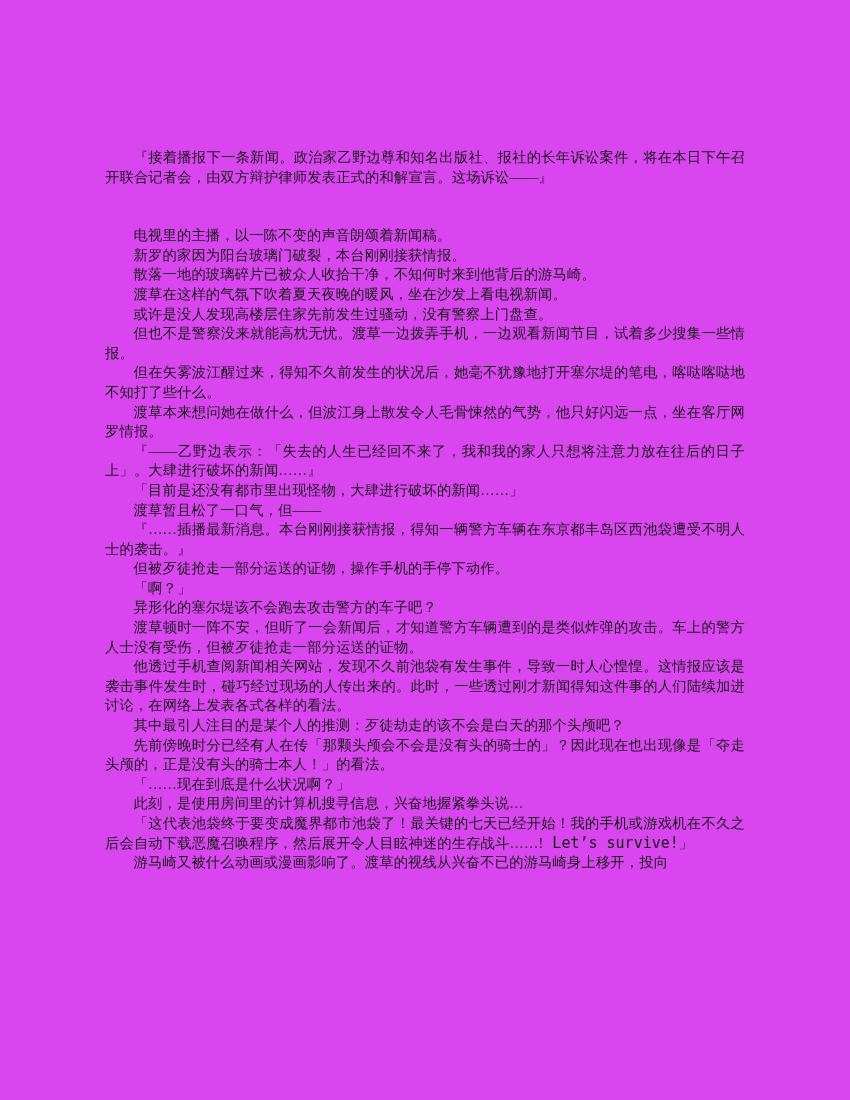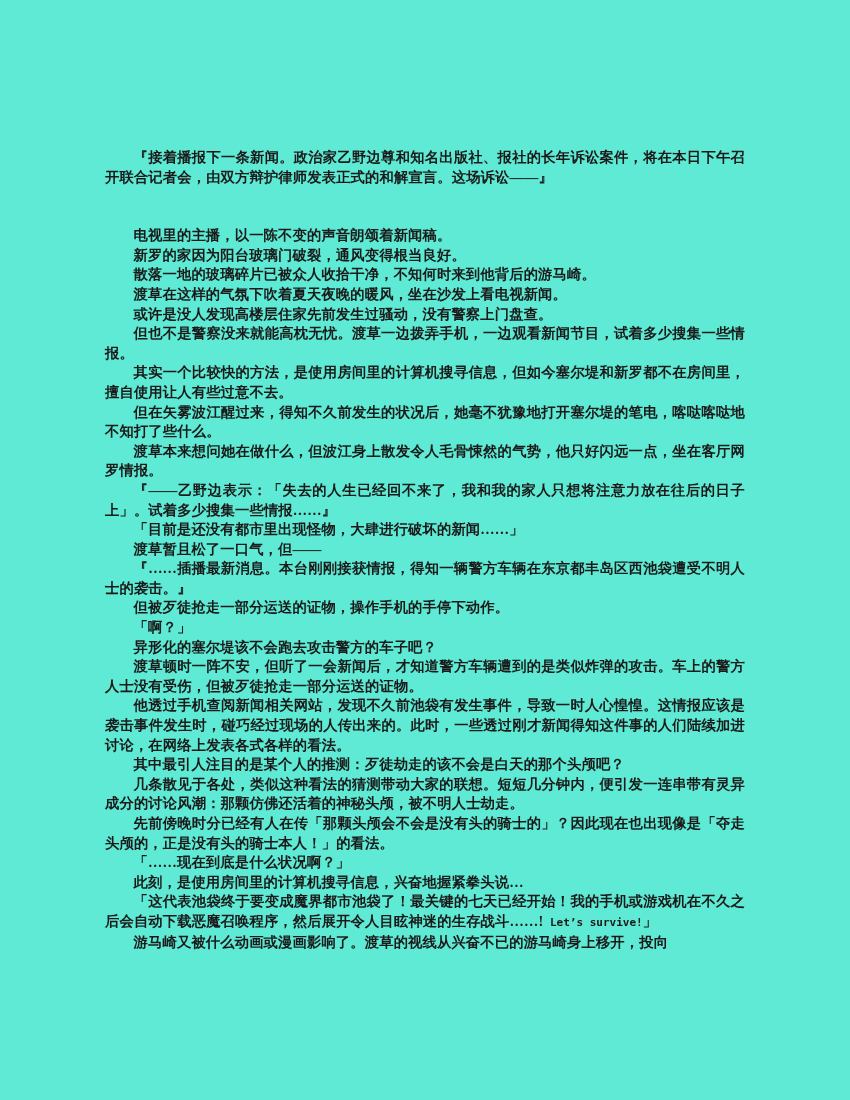--- a/index.html
+++ b/index.html
@@ -11,24 +11,23 @@
     width: 850px;
     height: 1100px;
     overflow: hidden;
     font-family: "Liberation Serif", "DejaVu Serif", serif;
     color: #1a1a1a;
   }
   #page {
     position: relative;
     width: 850px;
     height: 1100px;
-    background: #5eead4;
+    background: #d946ef;
     box-sizing: border-box;
     padding: 148px 105px 0 105px;
-    font-weight: bold;
   }
   .doc-body {
     width: 640px;
   }
   p.para {
     margin: 0;
     padding: 0;
     font-size: 14.3px;
     line-height: 19.6px;
     text-indent: 28.6px;
@@ -36,58 +35,56 @@
     text-justify: inter-character;
     letter-spacing: 0.15px;
     word-break: break-all;
     font-family: "Liberation Serif", "DejaVu Serif", serif;
   }
   .spacer {
     height: 39px;
   }
   .mono {
     font-family: "DejaVu Sans Mono", "Liberation Mono", monospace;
-    font-size: 11px;
+    font-size: 15px;
     letter-spacing: 0;
   }
 </style>
 </head>
 <body>
 
 <div id="page">
 
   <div class="doc-body">
 
     <div>
       <p class="para">『接着播报下一条新闻。政治家乙野边尊和知名出版社、报社的长年诉讼案件，将在本日下午召开联合记者会，由双方辩护律师发表正式的和解宣言。这场诉讼——』</p>
     </div>
 
     <div class="spacer"></div>
 
     <div>
       <p class="para">电视里的主播，以一陈不变的声音朗颂着新闻稿。</p>
-      <p class="para">新罗的家因为阳台玻璃门破裂，通风变得根当良好。</p>
+      <p class="para">新罗的家因为阳台玻璃门破裂，本台刚刚接获情报。</p>
       <p class="para">散落一地的玻璃碎片已被众人收拾干净，不知何时来到他背后的游马崎。</p>
       <p class="para">渡草在这样的气氛下吹着夏天夜晚的暖风，坐在沙发上看电视新闻。</p>
       <p class="para">或许是没人发现高楼层住家先前发生过骚动，没有警察上门盘查。</p>
       <p class="para">但也不是警察没来就能高枕无忧。渡草一边拨弄手机，一边观看新闻节目，试着多少搜集一些情报。</p>
-      <p class="para">其实一个比较快的方法，是使用房间里的计算机搜寻信息，但如今塞尔堤和新罗都不在房间里，擅自使用让人有些过意不去。</p>
       <p class="para">但在矢雾波江醒过来，得知不久前发生的状况后，她毫不犹豫地打开塞尔堤的笔电，喀哒喀哒地不知打了些什么。</p>
       <p class="para">渡草本来想问她在做什么，但波江身上散发令人毛骨悚然的气势，他只好闪远一点，坐在客厅网罗情报。</p>
-      <p class="para">『——乙野边表示：「失去的人生已经回不来了，我和我的家人只想将注意力放在往后的日子上」。试着多少搜集一些情报……』</p>
+      <p class="para">『——乙野边表示：「失去的人生已经回不来了，我和我的家人只想将注意力放在往后的日子上」。大肆进行破坏的新闻……』</p>
       <p class="para">「目前是还没有都市里出现怪物，大肆进行破坏的新闻……」</p>
       <p class="para">渡草暂且松了一口气，但——</p>
       <p class="para">『……插播最新消息。本台刚刚接获情报，得知一辆警方车辆在东京都丰岛区西池袋遭受不明人士的袭击。』</p>
       <p class="para">但被歹徒抢走一部分运送的证物，操作手机的手停下动作。</p>
       <p class="para">「啊？」</p>
       <p class="para">异形化的塞尔堤该不会跑去攻击警方的车子吧？</p>
       <p class="para">渡草顿时一阵不安，但听了一会新闻后，才知道警方车辆遭到的是类似炸弹的攻击。车上的警方人士没有受伤，但被歹徒抢走一部分运送的证物。</p>
       <p class="para">他透过手机查阅新闻相关网站，发现不久前池袋有发生事件，导致一时人心惶惶。这情报应该是袭击事件发生时，碰巧经过现场的人传出来的。此时，一些透过刚才新闻得知这件事的人们陆续加进讨论，在网络上发表各式各样的看法。</p>
       <p class="para">其中最引人注目的是某个人的推测：歹徒劫走的该不会是白天的那个头颅吧？</p>
-      <p class="para">几条散见于各处，类似这种看法的猜测带动大家的联想。短短几分钟内，便引发一连串带有灵异成分的讨论风潮：那颗仿佛还活着的神秘头颅，被不明人士劫走。</p>
       <p class="para">先前傍晚时分已经有人在传「那颗头颅会不会是没有头的骑士的」？因此现在也出现像是「夺走头颅的，正是没有头的骑士本人！」的看法。</p>
       <p class="para">「……现在到底是什么状况啊？」</p>
       <p class="para">此刻，是使用房间里的计算机搜寻信息，兴奋地握紧拳头说…</p>
 
       <p class="para"><span>「这代表池袋终于要变成魔界都市池袋了！最关键的七天已经开始！我的手机或游戏机在不久之后会自动下载恶魔召唤程序，然后展开令人目眩神迷的生存战斗……!</span><span class="mono"> Let’s survive!</span><span>」</span></p>
 
       <p class="para">游马崎又被什么动画或漫画影响了。渡草的视线从兴奋不已的游马崎身上移开，投向</p>
     </div>
 
   </div>

